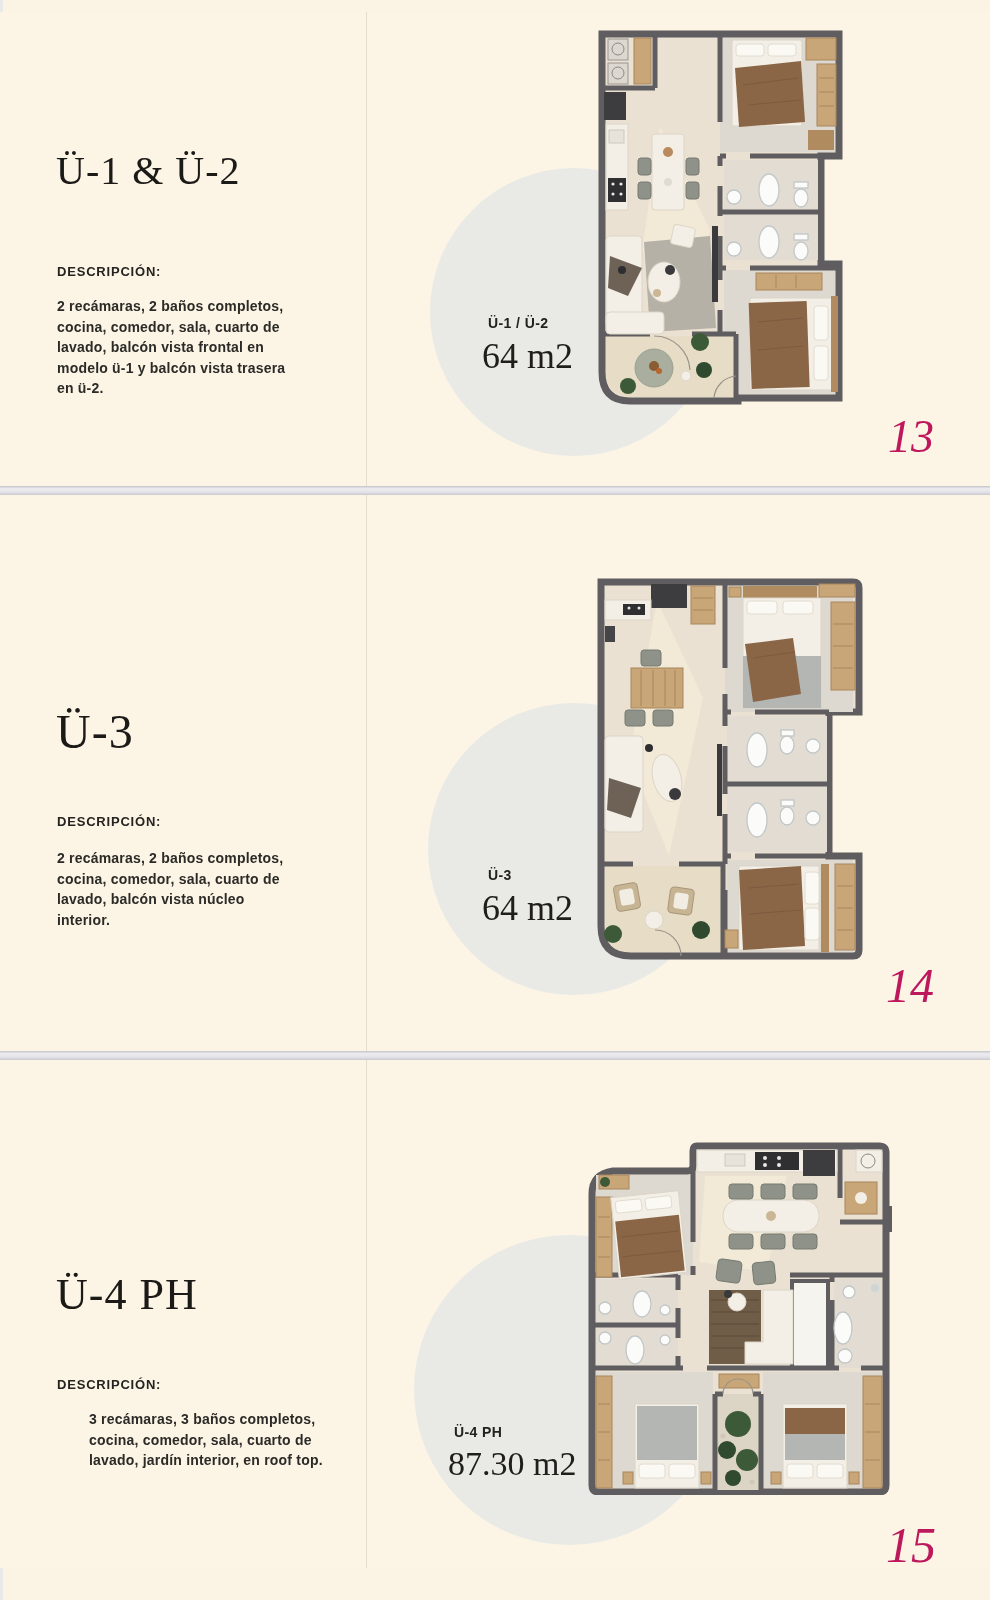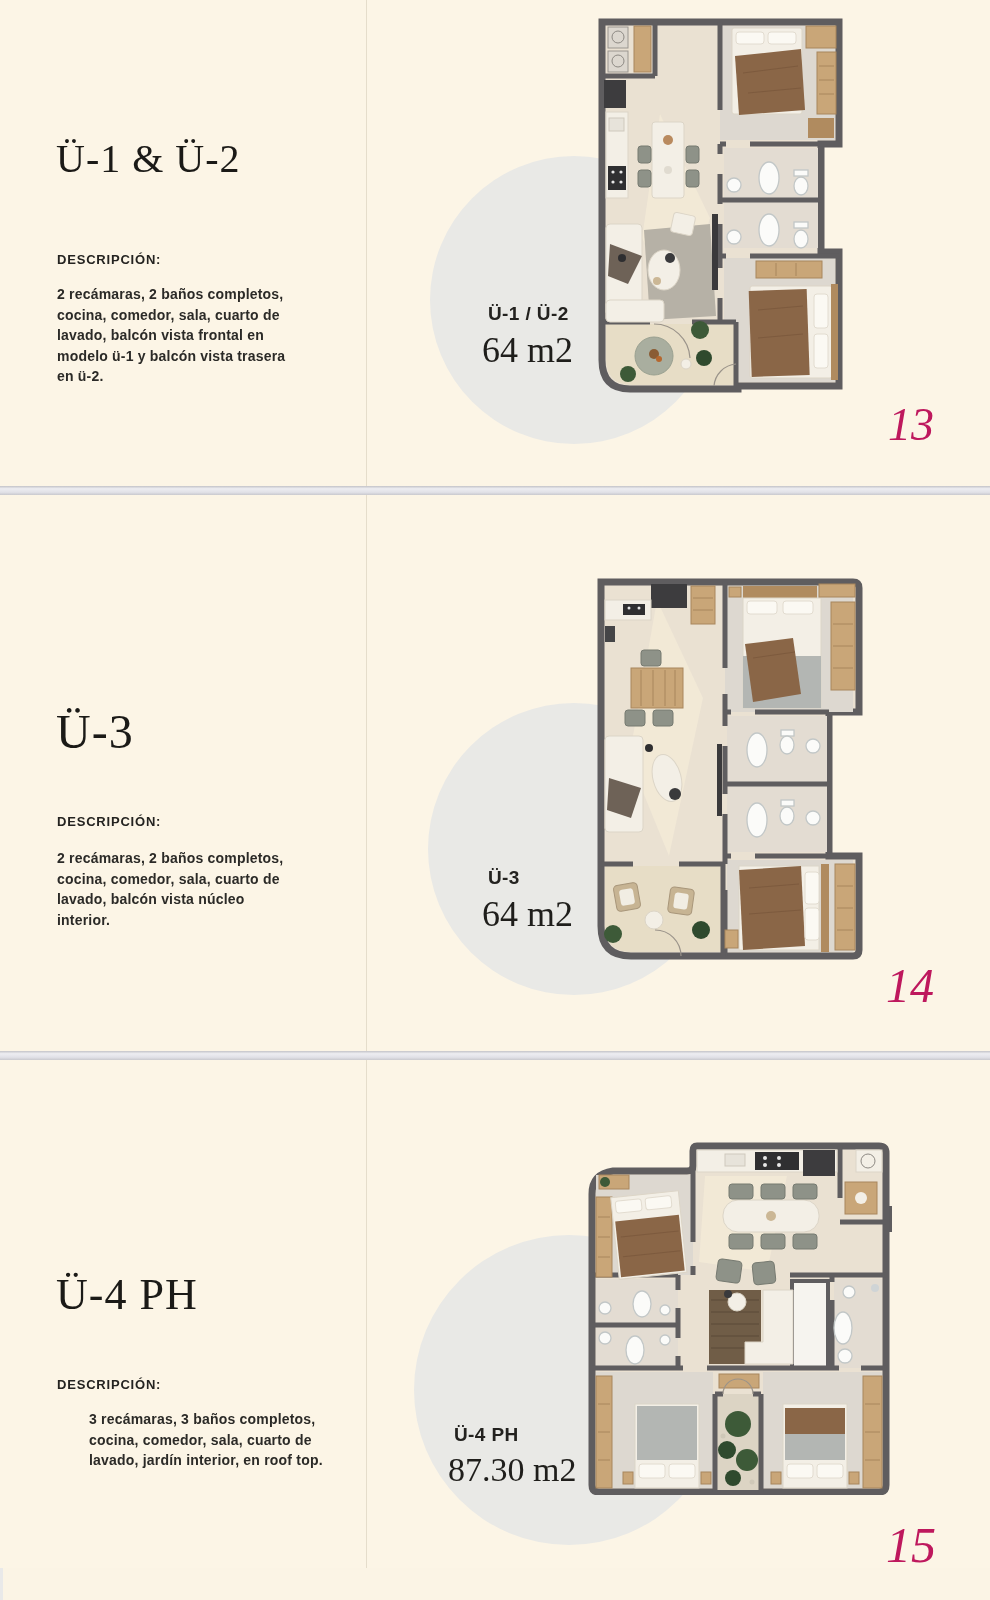--- a/index.html
+++ b/index.html
@@ -4,21 +4,21 @@
 <style>
   html,body{margin:0;padding:0;}
   body{
     width:990px;height:1600px;position:relative;overflow:hidden;
     background:#fbf4e5;
     font-family:"Liberation Sans", sans-serif;
     color:#24221f;
   }
   .left-strip{position:absolute;left:0;top:0;width:3px;height:1600px;background:#e9e9e9;}
   .panel{position:absolute;left:0;width:990px;background:#fcf5e6;}
-  .panel-1{top:0;height:576px;}
+  .panel-1{top:12px;height:576px;}
   .panel-2{top:495px;height:556px;}
   .panel-3{top:1060px;height:508px;}
   .divider{
     position:absolute;left:0;width:990px;height:9px;
     background:linear-gradient(#c3c3c8, #ededf1 30%, #e1e1e7 70%, #c9c9ce);
   }
   .divider-1{top:486px;}
   .divider-2{top:1051px;}
   .vline{position:absolute;left:366px;top:0;width:1px;height:100%;background:#e5ddcb;}
   .accent-circle{position:absolute;border-radius:50%;background:#e9e9e6;}
@@ -31,21 +31,21 @@
     position:absolute;left:57px;
     font-size:13px;font-weight:700;letter-spacing:0.8px;color:#242320;
   }
   .desc-body{
     position:absolute;left:57px;width:305px;
     font-size:14px;line-height:20.5px;font-weight:600;letter-spacing:0.2px;
     color:#2b2a27;white-space:pre-line;
   }
   .plan-label{position:absolute;text-align:left;}
   .plan-label .unit{
-    font-size:19px;font-weight:700;letter-spacing:0.4px;color:#23221f;padding-left:6px;
+    font-size:14px;font-weight:700;letter-spacing:0.4px;color:#23221f;padding-left:6px;
   }
   .plan-label .area{
     font-family:Liberation Serif, serif;font-weight:400;color:#1f1e1b;
     margin-top:7px;line-height:1;white-space:nowrap;
   }
   .page-number{
     position:absolute;font-family:"Liberation Serif", serif;font-weight:400;
     color:#be185d;line-height:1;font-style:italic;
   }
   .plan{position:absolute;}

